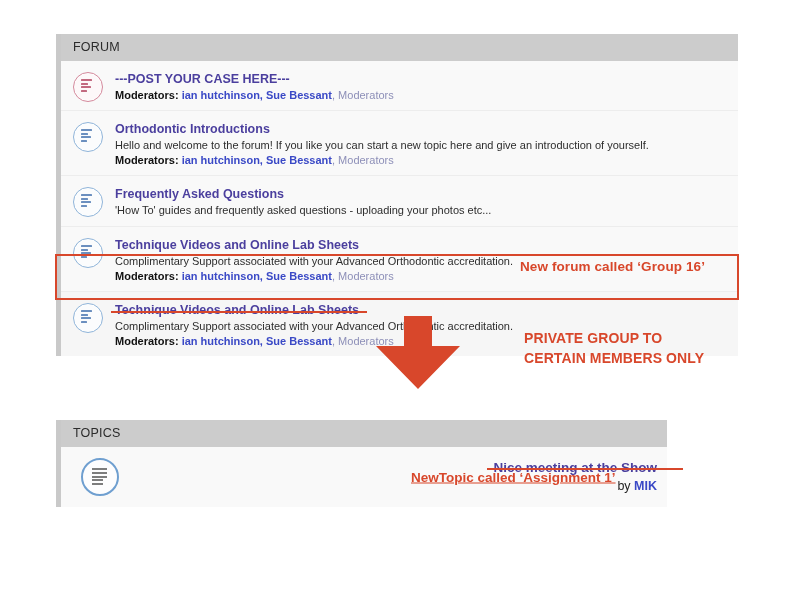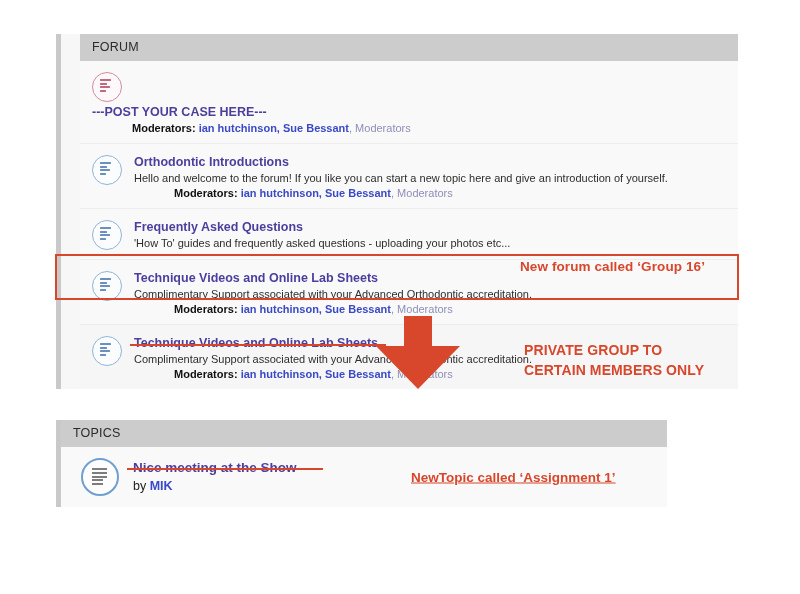--- a/index.html
+++ b/index.html
@@ -18,21 +18,20 @@
 
   
   .forum-panel {
     position: absolute;
     left: 56px;
     top: 34px;
     width: 682px;
     background: #f7f7f7;
     border-left: 5px solid #c9c9c9;
     box-sizing: border-box;
-    padding-left: 19px;
   }
   .panel-header {
     background: #cccccc;
     height: 27px;
     line-height: 27px;
     padding-left: 12px;
     font-size: 12.5px;
     color: #2b2b2b;
     letter-spacing: 0.2px;
   }
@@ -43,21 +42,21 @@
   .forum-row {
     display: flex;
     align-items: flex-start;
     padding: 8px 10px 8px 12px;
     border-top: 1px solid #ededed;
     background: #f9f9f9;
     position: relative;
     min-height: 44px;
     box-sizing: border-box;
   }
-  .forum-row:first-child { border-top: none; flex-direction: column; }
+  .forum-row:first-child { border-top: none; }
   .forum-row.alt { background: #f6f6f6; }
 
   
   .forum-icon {
     width: 28px;
     height: 28px;
     border-radius: 50%;
     border: 1.5px solid #8fb4d9;
     background: #fbfcfd;
     flex: 0 0 28px;
@@ -113,21 +112,21 @@
     font-size: 11px;
     color: #2d2d2d;
     line-height: 14px;
     margin-bottom: 1px;
   }
   .forum-mods {
     font-size: 11px;
     line-height: 14px;
     color: #111;
   }
-  .forum-mods .lbl { font-weight: bold; color: #111; margin-left: 40px; }
+  .forum-mods .lbl { font-weight: bold; color: #111; }
   .forum-mods .mod-a { font-weight: bold; color: #3a49c6; }
   .forum-mods .mod-grey { color: #8d8fb8; text-align: right; }
 
   
   .highlight-box {
     position: absolute;
     left: 55px;
     top: 254px;
     width: 684px;
     height: 46px;
@@ -145,21 +144,21 @@
     padding-left: 12px;
   }
   .annot-forum-label {
     position: absolute;
     left: 508px;
     top: 258px;
   }
   .annot-private {
     position: absolute;
     left: 512px;
-    top: 340px;
+    top: 328px;
     font-size: 14px;
     line-height: 20px;
   }
 
   
   .arrow {
     position: absolute;
     left: 375px;
     top: 316px;
     width: 86px;
@@ -179,20 +178,21 @@
   .topics-rows { background: #f8f8f8; }
   .topic-row {
     display: flex;
     align-items: flex-start;
     padding: 11px 10px 11px 20px;
     border-top: 1px solid #ededed;
     background: #f9f9f9;
     min-height: 48px;
     box-sizing: border-box;
     position: relative;
+    text-align: right;
   }
   .topic-row:first-child { border-top: none; }
   .topic-icon {
     width: 34px;
     height: 34px;
     border-radius: 50%;
     border: 2px solid #6f9fd0;
     background: #fdfdfe;
     flex: 0 0 34px;
     margin-right: 14px;

